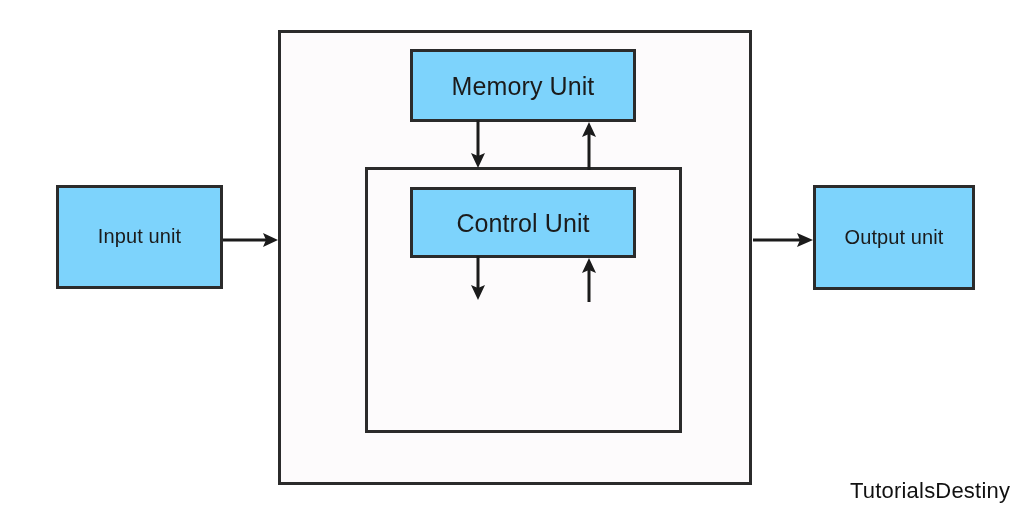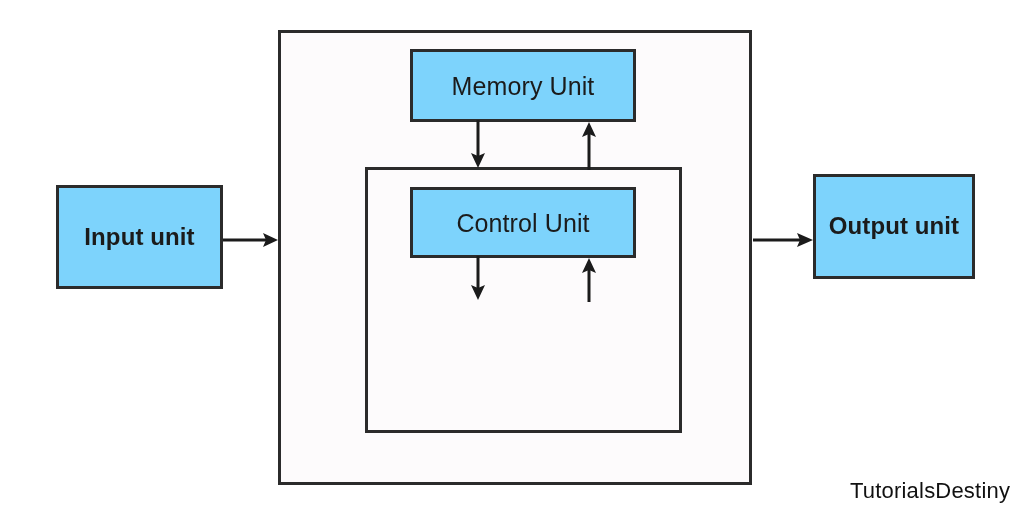--- a/index.html
+++ b/index.html
@@ -33,22 +33,22 @@
   }
   .container-box {
     background: #fdfbfc;
   }
   .unit-label {
     font-size: 25px;
     font-weight: 400;
     white-space: pre-line;
   }
   .io-label {
-    font-size: 24px;
-    font-weight: 700;
+    font-size: 20px;
+    font-weight: 400;
   }
   .conn {
     position: absolute;
   }
   .conn svg {
     display: block;
     overflow: visible;
   }
   .watermark {
     position: absolute;
@@ -64,21 +64,21 @@
 <div id="canvas">
 
   <div class="box container-box" style="left:278px; top:30px; width:474px; height:455px;"></div>
 
   <div class="box container-box" style="left:365px; top:167px; width:317px; height:266px;"></div>
 
   <div class="box" style="left:56px; top:185px; width:167px; height:104px;">
     <span class="io-label">Input unit</span>
   </div>
 
-  <div class="box" style="left:813px; top:174px; width:162px; height:105px;">
+  <div class="box" style="left:813px; top:185px; width:162px; height:105px;">
     <span class="io-label">Output unit</span>
   </div>
 
   <div class="box" style="left:410px; top:49px; width:226px; height:73px;">
     <span class="unit-label">Memory Unit</span>
   </div>
 
   <div class="box" style="left:410px; top:187px; width:226px; height:71px;text-align:right;">
     <span class="unit-label">Control Unit</span>
   </div>

